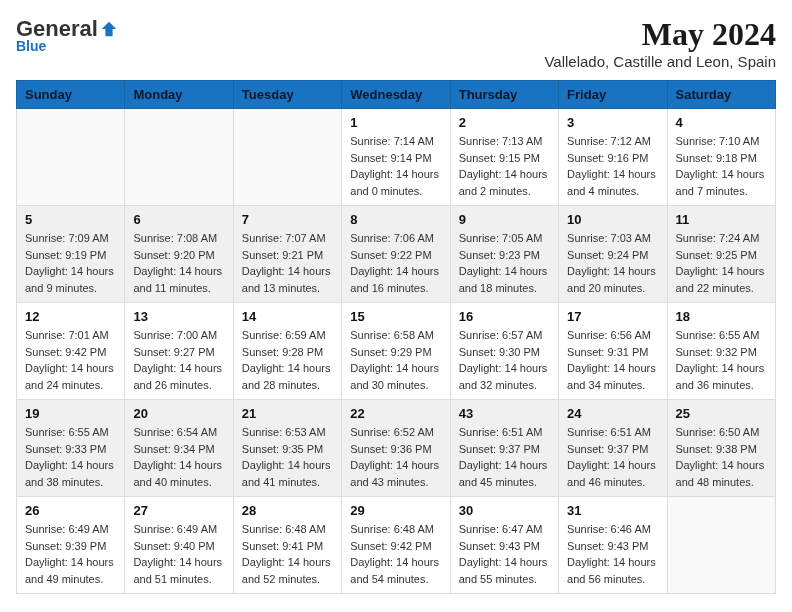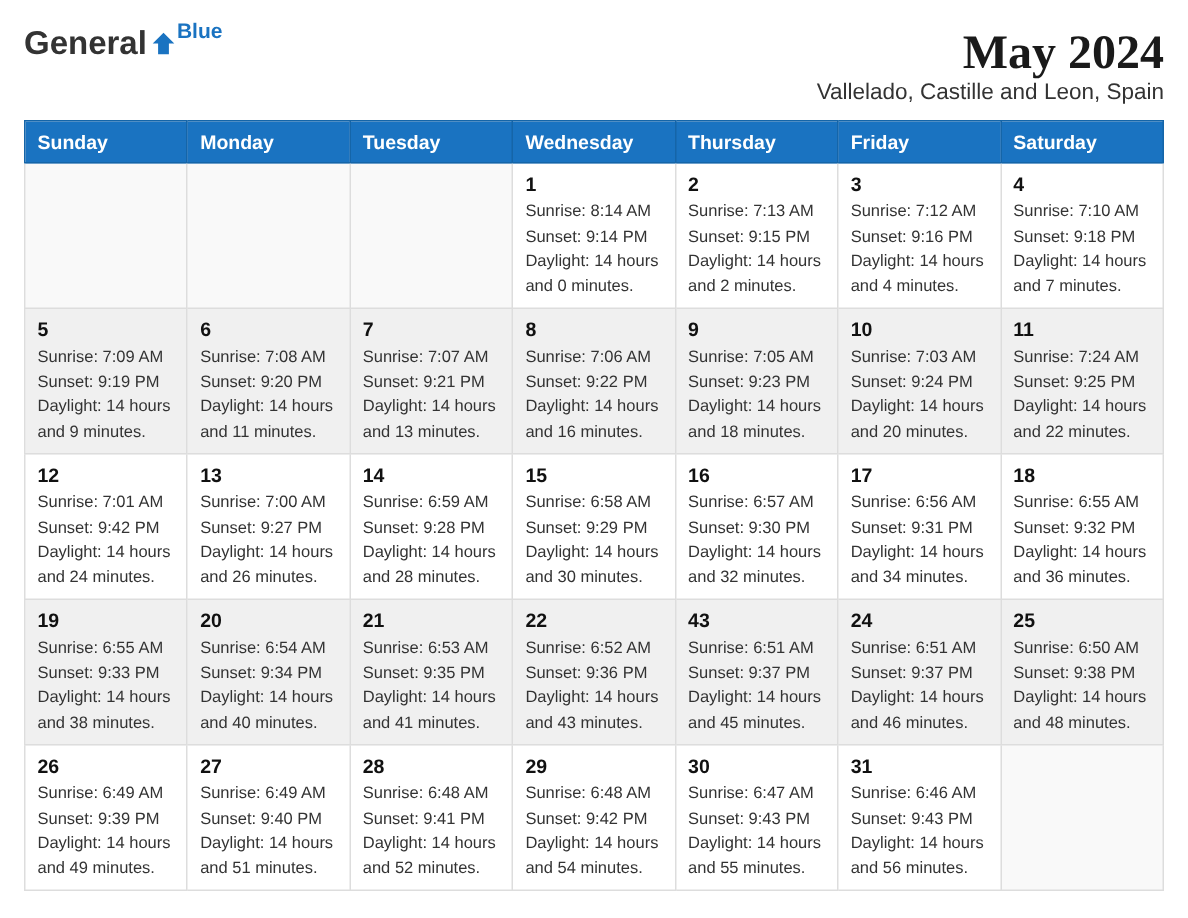--- a/index.html
+++ b/index.html
@@ -11,21 +11,21 @@
       padding: 16px;
     }
     .header {
       display: flex;
       justify-content: space-between;
       align-items: flex-start;
       margin-bottom: 10px;
     }
     .logo {
       display: flex;
-      flex-direction: row;
+      flex-direction: column;
       align-items: flex-start;
       justify-content: center;
     }
     .logo-text {
       display: flex;
       align-items: center;
       font-size: 22px;
       font-weight: bold;
     }
     .logo-general {
@@ -49,21 +49,21 @@
       font-size: 15px;
       color: #333;
     }
     .calendar {
       width: 100%;
       border-collapse: collapse;
       border: 1px solid #ccc;
     }
     .calendar th {
       background-color: #1a73c1;
-      color: #ffffff;
+      color: #0f172a;
       text-align: left;
       padding: 6px 8px;
       font-size: 13px;
       font-weight: bold;
       border: 1px solid #1565a8;
       margin-left: 20px;
     }
     .calendar td {
       vertical-align: top;
       padding: 6px 8px;
@@ -123,21 +123,21 @@
       </tr>
   </thead>
   <tbody id="calendar-body">
   <tr>
         <td class="empty"></td>
         <td class="empty"></td>
         <td class="empty"></td>
         <td>
           <div class="day-number">1</div>
           <div class="day-info">
-            <div>Sunrise: 8:14 AM</div>
+            <div>Sunrise: 7:14 AM</div>
             <div>Sunset: 9:14 PM</div>
             <div>Daylight: 14 hours and 0 minutes.</div>
           </div>
         </td>
         <td>
           <div class="day-number">2</div>
           <div class="day-info">
             <div>Sunrise: 7:13 AM</div>
             <div>Sunset: 9:15 PM</div>
             <div>Daylight: 14 hours and 2 minutes.</div>

